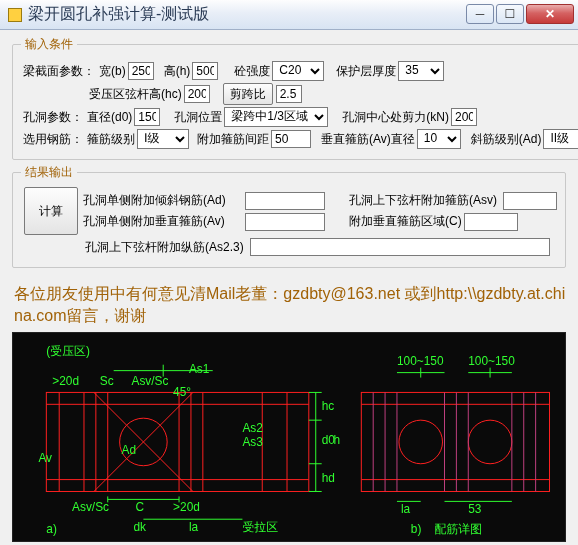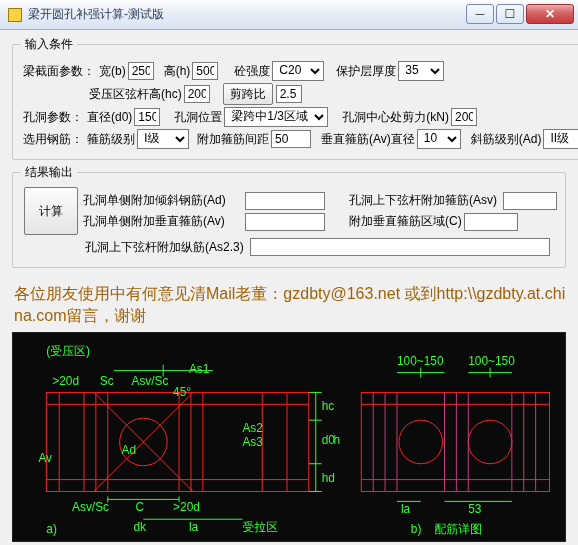--- a/index.html
+++ b/index.html
@@ -1,25 +1,25 @@
 <!DOCTYPE html>
 <html><head>
 <meta charset="utf-8">
 <style>
 *{box-sizing:border-box;margin:0;padding:0;font-family:"Microsoft YaHei",SimSun,Arial,sans-serif;font-size:12px}
 body{background:#fff;width:578px;height:545px;overflow:hidden}
 .titlebar{height:30px;background:linear-gradient(#fdfdfe,#e8eef7 45%,#d8e4f3);display:flex;align-items:center;padding:0 0 0 8px;border-bottom:1px solid #a0b0c8;position:relative}
 .titlebar .ico{width:14px;height:14px;background:#ffd040;border:1px solid #9a7b10;margin-right:6px}
-.titlebar .t{color:#2a3b55;font-size:12px;flex:1}
+.titlebar .t{color:#2a3b55;font-size:16px;flex:1}
 .wbtns{display:flex;height:22px;margin-right:4px}
 .wbtn{width:28px;height:20px;border:1px solid #7a8aa8;background:linear-gradient(#f6f9fd,#dbe6f5);margin-left:2px;border-radius:3px;display:flex;align-items:center;justify-content:center;color:#333}
 .wbtn.close{width:48px;background:linear-gradient(#e9adad,#d56262 45%,#c63a3a);border-color:#a03030;color:#fff;font-weight:bold}
 .client{padding:6px 12px 4px 12px;background:#f0f0f0;height:515px}
 fieldset{border:1px solid #c8c8c8;border-radius:2px;padding:6px 8px 8px 8px;margin-bottom:4px;background:#f0f0f0}
-legend{padding:0 4px;color:#000000}
+legend{padding:0 4px;color:#a16207}
 .row{display:flex;align-items:center;flex-wrap:nowrap;margin:2px 0;gap:0;white-space:nowrap}
 .lbl{color:#000;margin:0 2px}
 .inp{border:1px solid #7a7a7a;background:#fff;height:18px;padding:0 3px;width:26px}
 .sel{border:1px solid #7a7a7a;background:#fff;height:20px;padding:0 0 2px 2px;width:52px}
 .btn{border:1px solid #7a7a7a;background:linear-gradient(#fdfdfd,#e4e4e4);height:22px;padding:0 6px;border-radius:2px;cursor:pointer;margin:0 3px}
 .btn.big{height:48px;width:54px;display:flex;align-items:center;justify-content:center}
 .outfield{border:1px solid #7a7a7a;background:#fff;height:18px;width:80px}
 .msg{color:#a16207;font-size:16px;margin:15px 0 4px 2px;word-break:break-all;line-height:1.4}
 .diagram{width:100%;height:210px;background:#0a0a0a;border:1px solid #222}
 .copy{text-align:right;font-family:"Times New Roman",serif;font-style:italic;font-size:13px;margin:2px 6px 0 0}

